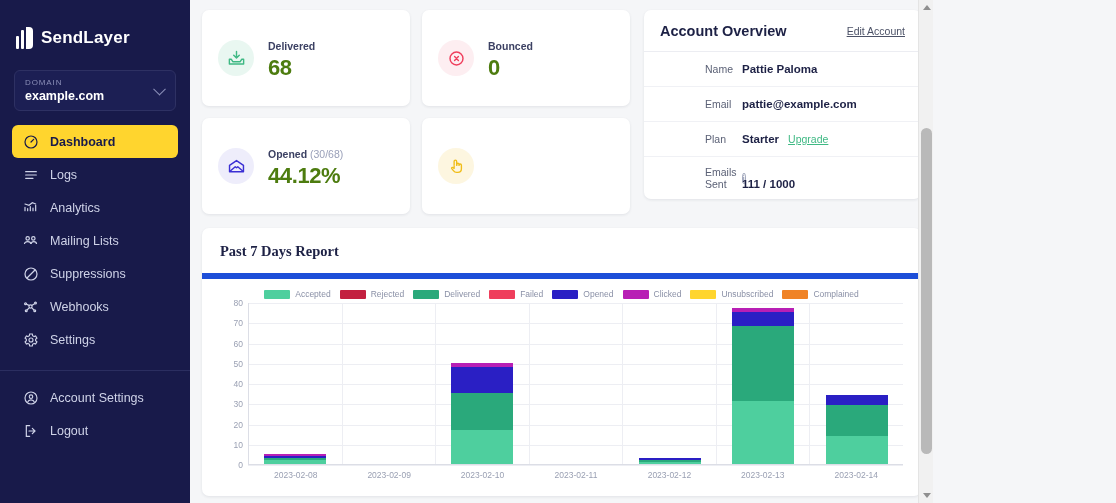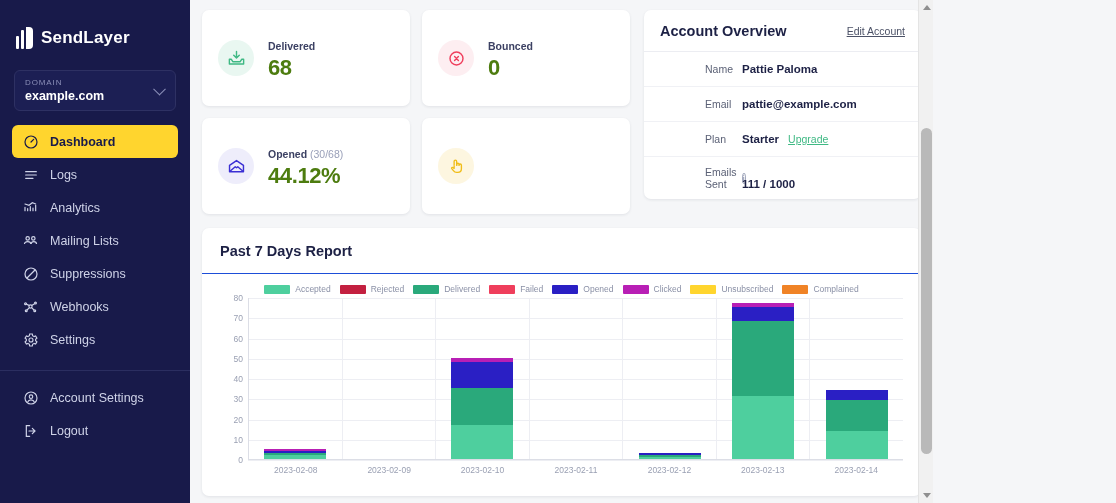--- a/index.html
+++ b/index.html
@@ -94,21 +94,21 @@
   .acc-val { font-size: 11.5px; color: #1d2145; font-weight: bold; display: flex; align-items: center; gap: 9px; }
   .acc-upgrade { color: #3fb984; text-decoration: underline; font-weight: normal; font-size: 10.5px; cursor: pointer; }
   .info-dot {
     width: 11px; height: 11px; border-radius: 50%; border: 1px solid #a2a8bd;
     color: #a2a8bd; font-size: 8px; line-height: 9px; text-align: center; font-weight: bold;
     font-family: "Liberation Serif", serif;
   }
 
   
   .chart-card { margin-top: 14px; height: 268px; overflow: hidden; }
-  .chart-head { padding: 14px 18px 13px 18px; border-bottom: 1px solid #1d4ed8; }
+  .chart-head { padding: 14px 18px 13px 18px; border-bottom: 6px solid #1d4ed8; font-family: Liberation Serif, serif; }
   .chart-head-title { font-size: 14.5px; font-weight: bold; color: #1d2145; }
   .legend { display: flex; justify-content: center; align-items: center; gap: 9px; padding: 10px 0 4px 0; flex-wrap: nowrap; }
   .legend-item { display: flex; align-items: center; gap: 5px; }
   .legend-swatch { width: 26px; height: 9px; border-radius: 1px; }
   .legend-label { font-size: 8.5px; color: #8a90a6; white-space: nowrap; }
 
   .plot-wrap { position: relative; height: 175px; margin: 0 18px 0 18px; }
   .plot { position: relative; width: 100%; height: 162px; }
   .y-axis { position: absolute; left: 0; top: 0; width: 26px; height: 162px; }
   .y-tick { position: absolute; right: 3px; transform: translateY(-50%); font-size: 8.5px; color: #9aa0b3; }

